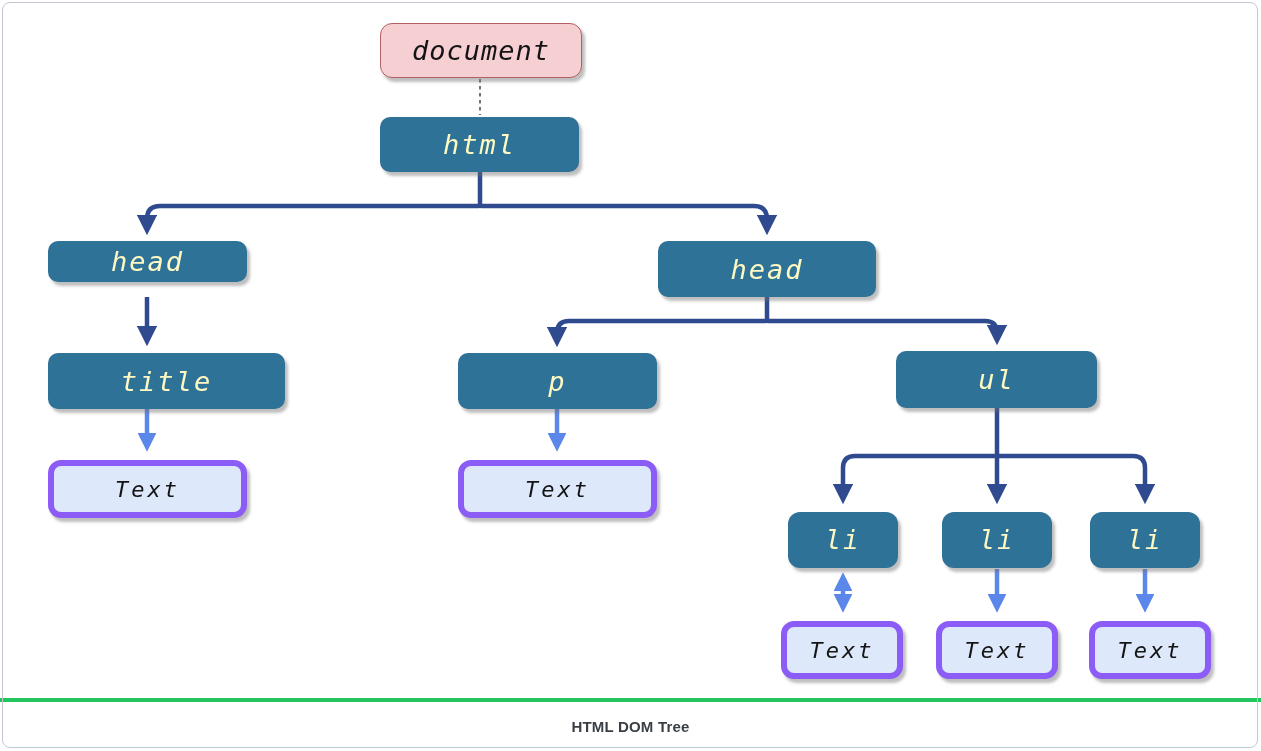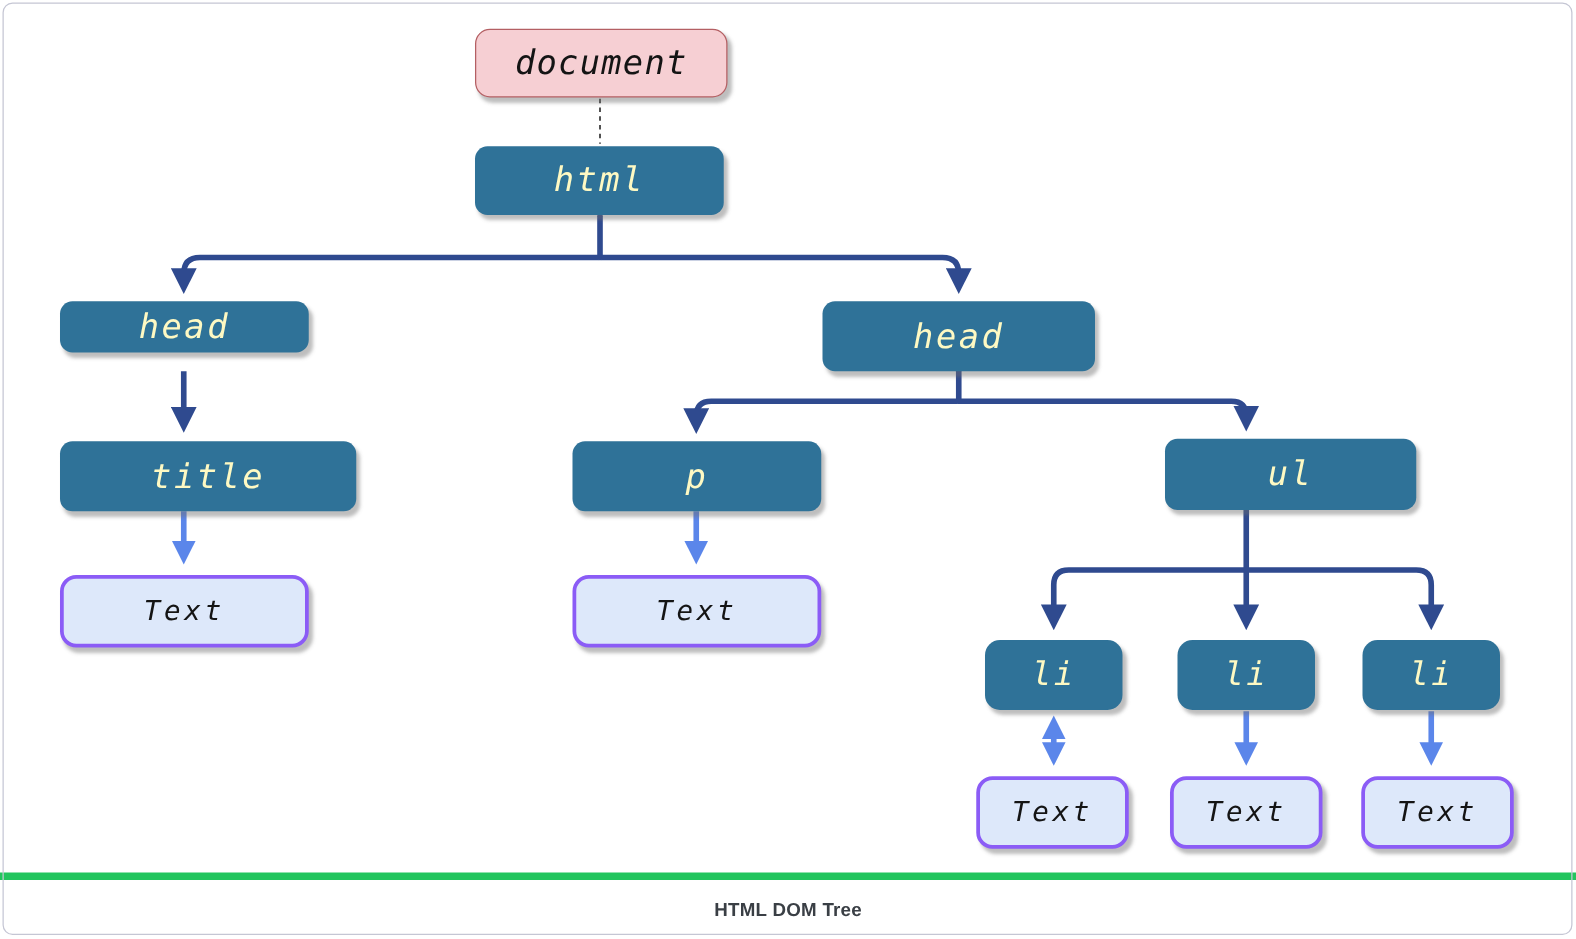--- a/index.html
+++ b/index.html
@@ -21,27 +21,27 @@
   }
   .node-element{
     background:#2f7298;color:#fef9c3;border-radius:10px;
     font-size:27px;letter-spacing:2px;
   }
   .node-document{
     background:#f6cfd3;color:#141414;border:1px solid #b45f63;border-radius:12px;
     font-size:27px;letter-spacing:1px;
   }
   .node-text{
-    background:#dde8fa;color:#141414;border:3px solid #8b5cf6;border-radius:13px;
+    background:#dde8fa;color:#141414;border:6px solid #8b5cf6;border-radius:13px;
     font-size:22px;letter-spacing:3px;
   }
   .node-li{font-size:26px;border-radius:12px;}
   .caption-bar{
     position:absolute;left:0;right:0;top:698px;height:48px;
-    border-top:6px solid #22c55e;
+    border-top:4px solid #22c55e;
     display:flex;align-items:center;justify-content:center;
   }
   .caption-text{
     font-size:15px;font-weight:600;color:#3a3f45;letter-spacing:0.2px;
   }
 </style>
 </head>
 <body>
 
 <div class="stage">
@@ -96,21 +96,21 @@
   </div>
 
   <div class="node node-element" style="left:48px;top:353px;width:237px;height:56px;text-align:right;">
     <span>title</span>
   </div>
 
   <div class="node node-element" style="left:458px;top:353px;width:199px;height:56px;">
     <span>p</span>
   </div>
 
-  <div class="node node-element" style="left:932px;top:351px;width:201px;height:57px;">
+  <div class="node node-element" style="left:896px;top:351px;width:201px;height:57px;">
     <span>ul</span>
   </div>
 
   <div class="node node-text" style="left:48px;top:460px;width:199px;height:58px;">
     <span>Text</span>
   </div>
 
   <div class="node node-text" style="left:458px;top:460px;width:199px;height:58px;">
     <span>Text</span>
   </div>

